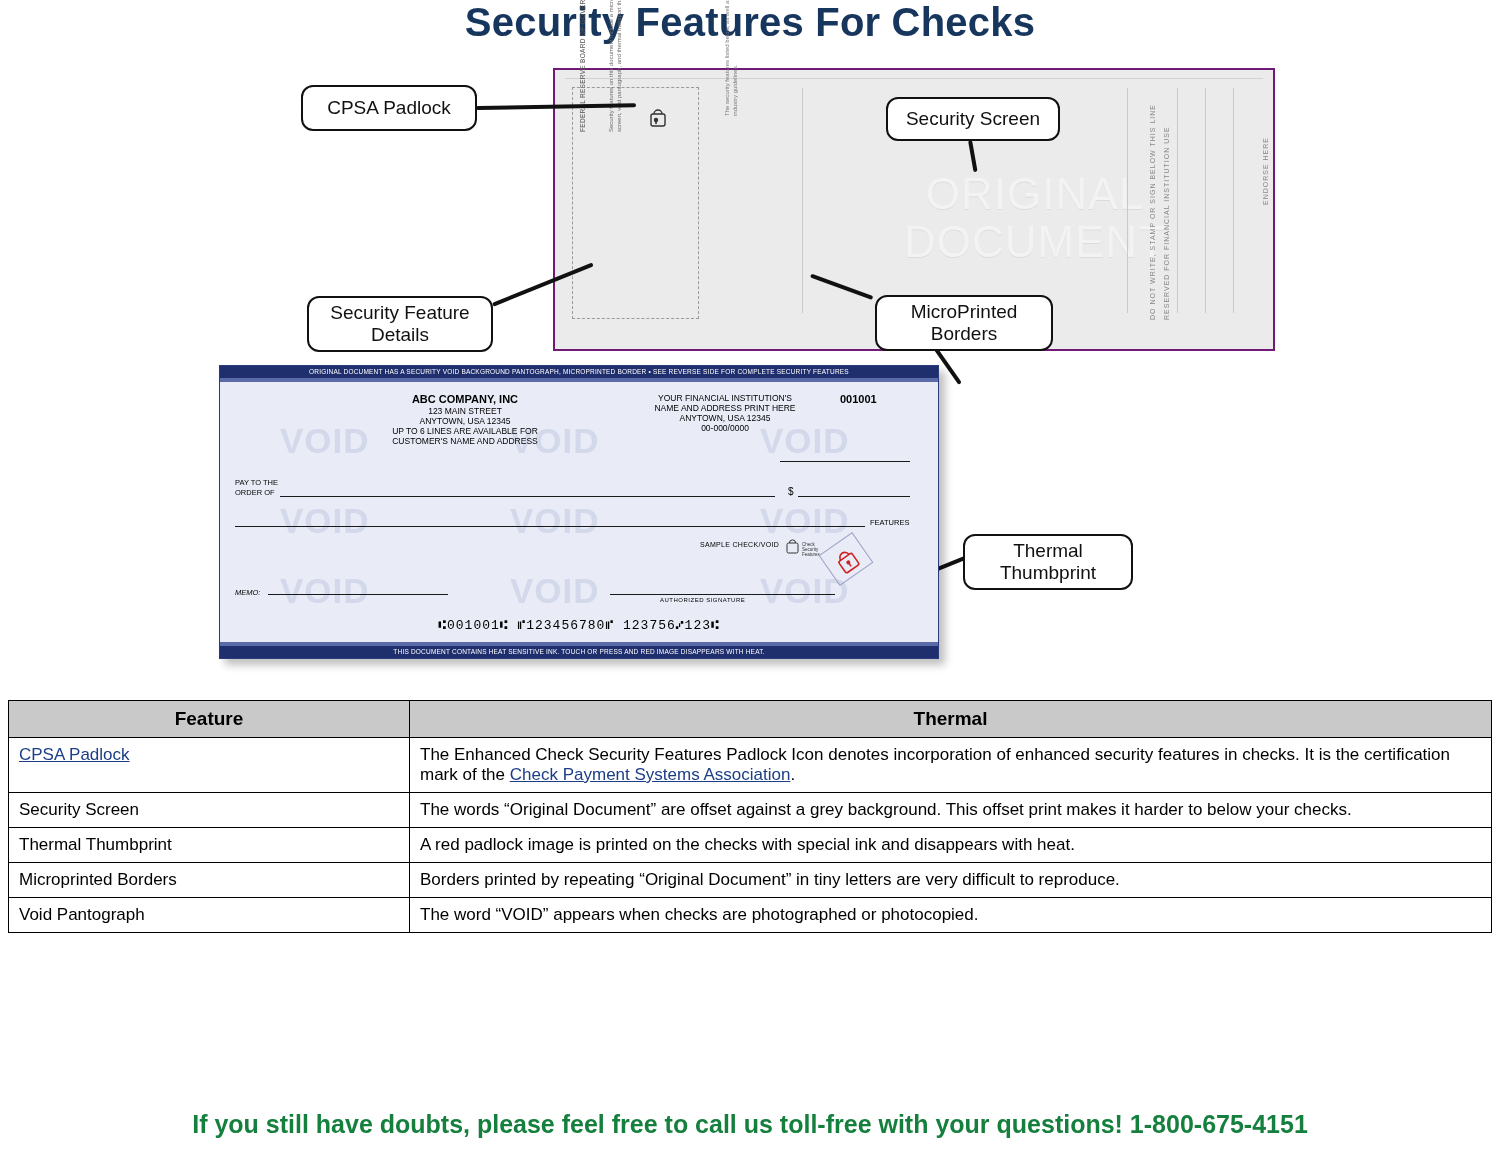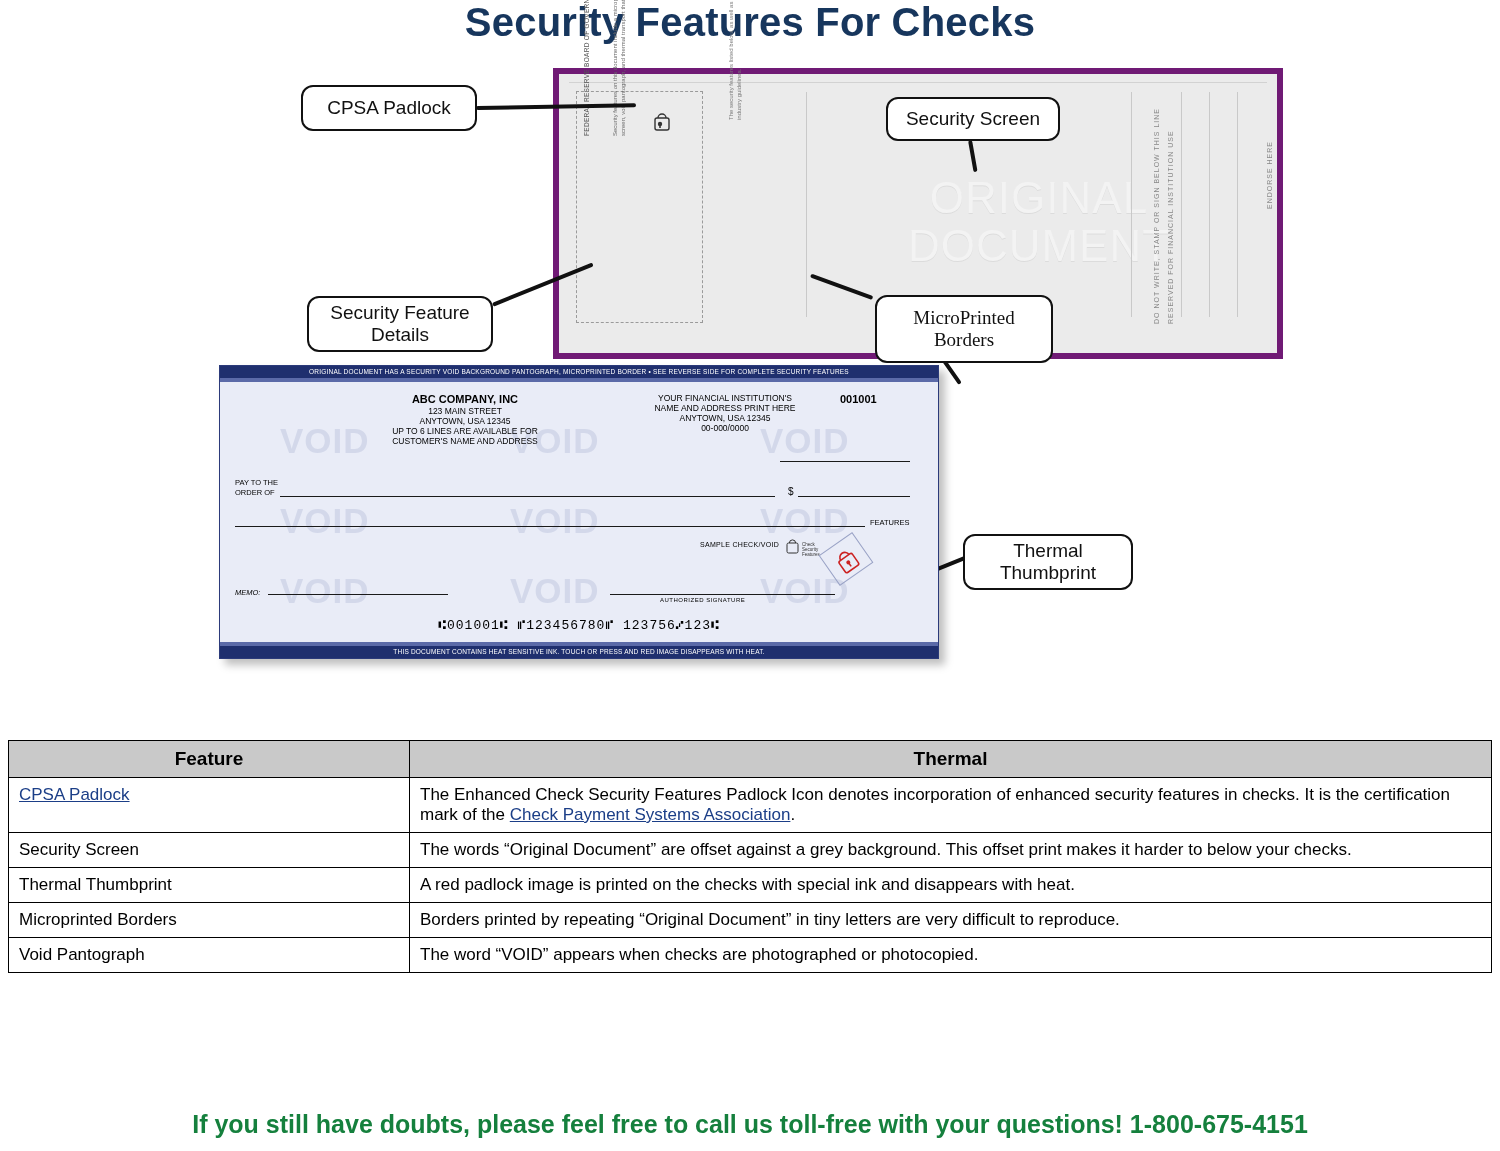--- a/index.html
+++ b/index.html
@@ -13,21 +13,21 @@
   
   .title{
     position:absolute;left:0;top:0;width:1500px;text-align:center;
     font-size:40px;font-weight:bold;color:#17365d;letter-spacing:.2px;
     font-family:"Liberation Sans", sans-serif;
   }
 
   
   .back-check{
     position:absolute;left:553px;top:68px;width:718px;height:279px;
-    background:#ebebeb;border:6px solid #701a75;
+    background:#ebebeb;border:2px solid #701a75;
   }
   .back-inner-box{
     position:absolute;left:17px;top:17px;width:125px;height:230px;
     border:1px dashed #9a9a9a;background:#ebebeb;
   }
   .padlock-glyph{
     position:absolute;left:72px;top:20px;width:26px;height:22px;
   }
   .fed-text{
     position:absolute;left:6px;top:44px;width:180px;
@@ -95,21 +95,21 @@
     font-family:"Liberation Mono", monospace;font-size:13px;letter-spacing:1px;
   }
   .thermal{
     position:absolute;left:598px;top:165px;width:56px;height:56px;
   }
   .cpsa-small{position:absolute;left:565px;top:170px;width:42px;height:22px;}
 
   
   .tbl{
     position:absolute;left:8px;top:700px;width:1484px;
-    border-collapse:collapse;font-size:17px;margin-top:40px;
+    border-collapse:collapse;font-size:17px;
   }
   .tbl th,.tbl td{border:1px solid #000;padding:7px 10px;vertical-align:top;}
   .tbl th{background:#c9c9c9;text-align:center;font-weight:bold;font-size:19px;}
   .tbl td.feat{width:380px;}
   .lnk{color:#1b3e87;text-decoration:underline;}
 
   .footer{
     position:absolute;left:0;top:1110px;width:1500px;text-align:center;
     font-size:25px;font-weight:bold;color:#15803d;
   }
@@ -158,21 +158,21 @@
 
   <div class="leader" style="left:972px;top:140px;width:32px;transform:rotate(80deg);"></div>
   <div class="bubble" style="left:886px;top:97px;width:174px;height:44px;">Security Screen</div>
 
   <div class="leader" style="left:492px;top:303px;width:108px;transform:rotate(-22deg);"></div>
   <div class="bubble" style="left:307px;top:281px;width:186px;height:56px;white-space:pre-line;margin-top:15px;">Security Feature
 Details</div>
 
   <div class="leader" style="left:872px;top:300px;width:66px;transform:rotate(-160deg);"></div>
   <div class="leader" style="left:932px;top:340px;width:52px;transform:rotate(55deg);"></div>
-  <div class="bubble" style="left:875px;top:295px;width:178px;height:68px;white-space:pre-line;font-family:Liberation Serif, serif;">MicroPrinted
+  <div class="bubble" style="left:875px;top:295px;width:178px;height:56px;white-space:pre-line;">MicroPrinted
 Borders</div>
 
   <div class="leader" style="left:560px;top:524px;width:52px;transform:rotate(-14deg);"></div>
   <div class="leader" style="left:392px;top:563px;width:42px;transform:rotate(-56deg);"></div>
   <div class="bubble" style="left:385px;top:518px;width:178px;height:46px;">Void Pantograph</div>
 
   <div class="leader" style="left:905px;top:580px;width:72px;transform:rotate(-22deg);"></div>
   <div class="bubble" style="left:963px;top:534px;width:170px;height:56px;white-space:pre-line;">Thermal
 Thumbprint</div>
 

